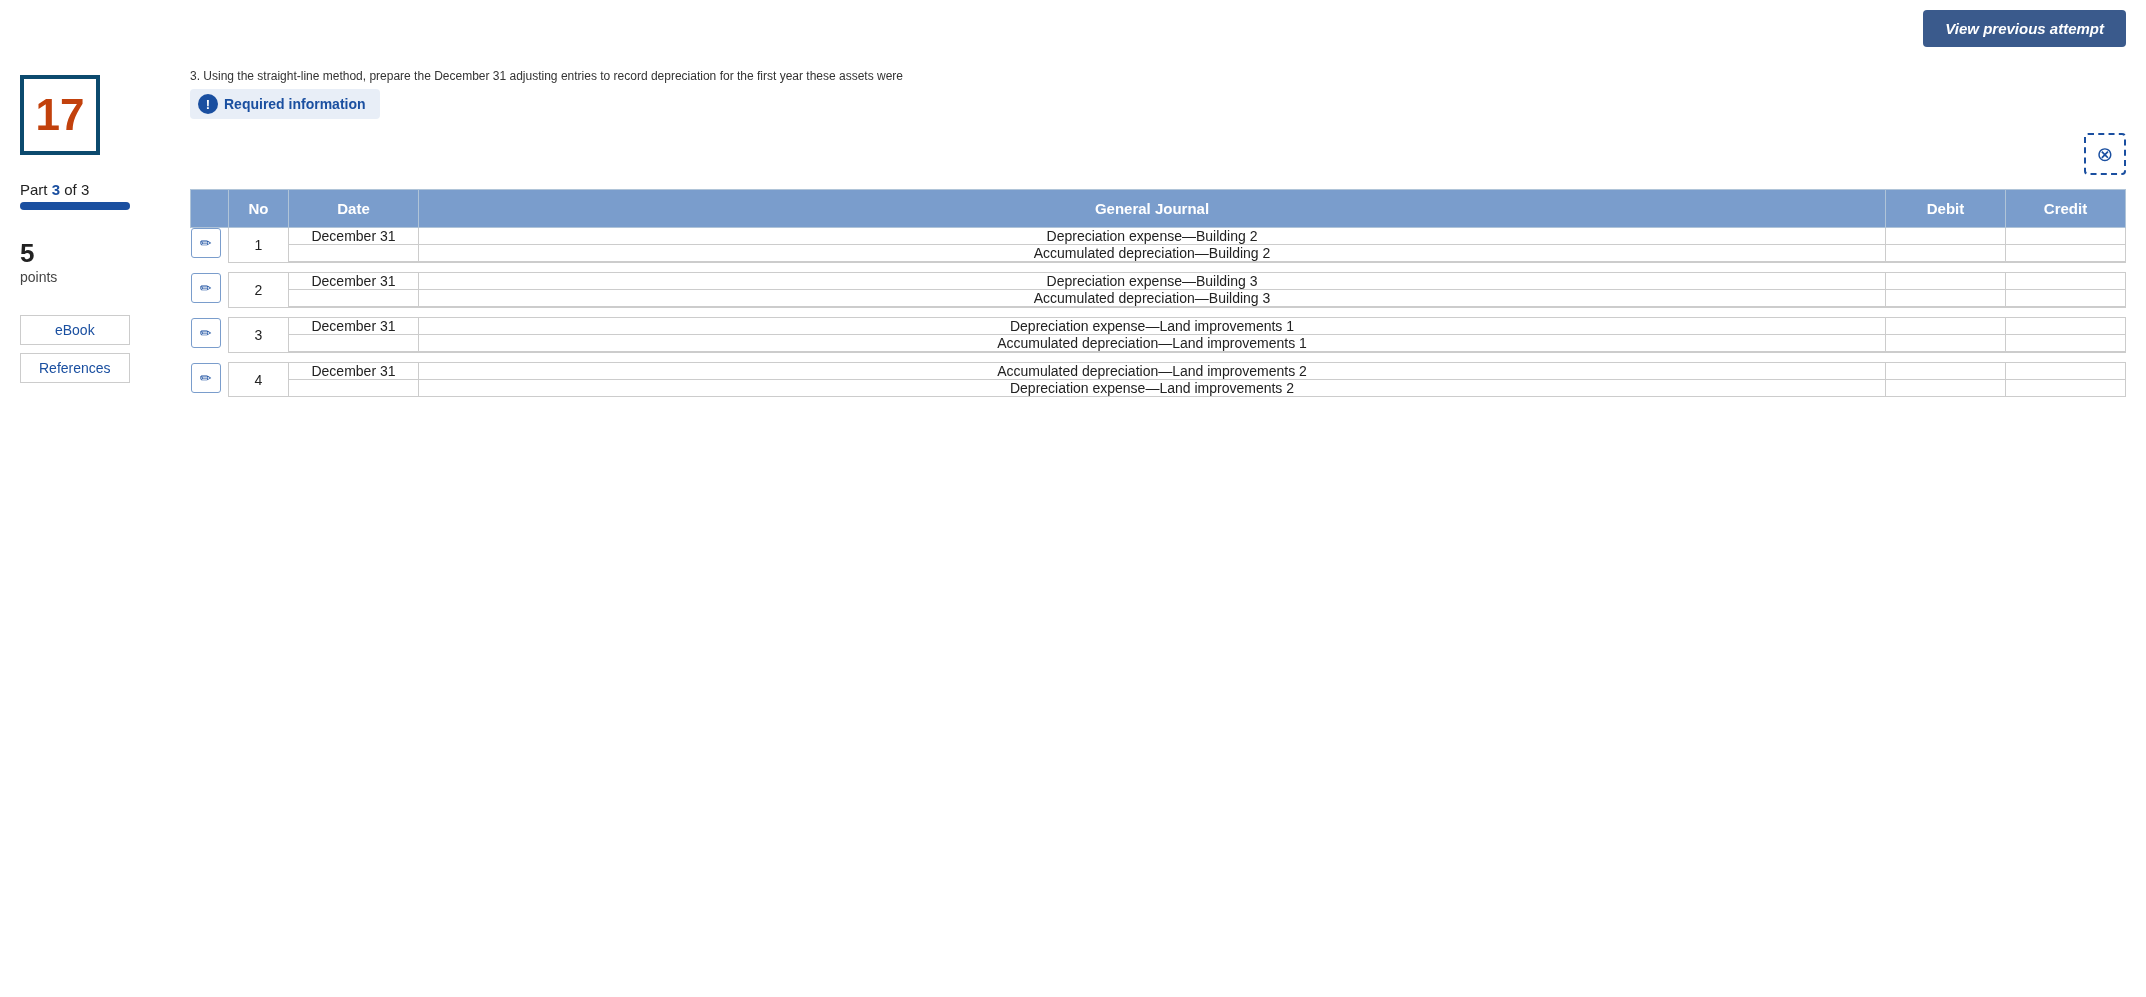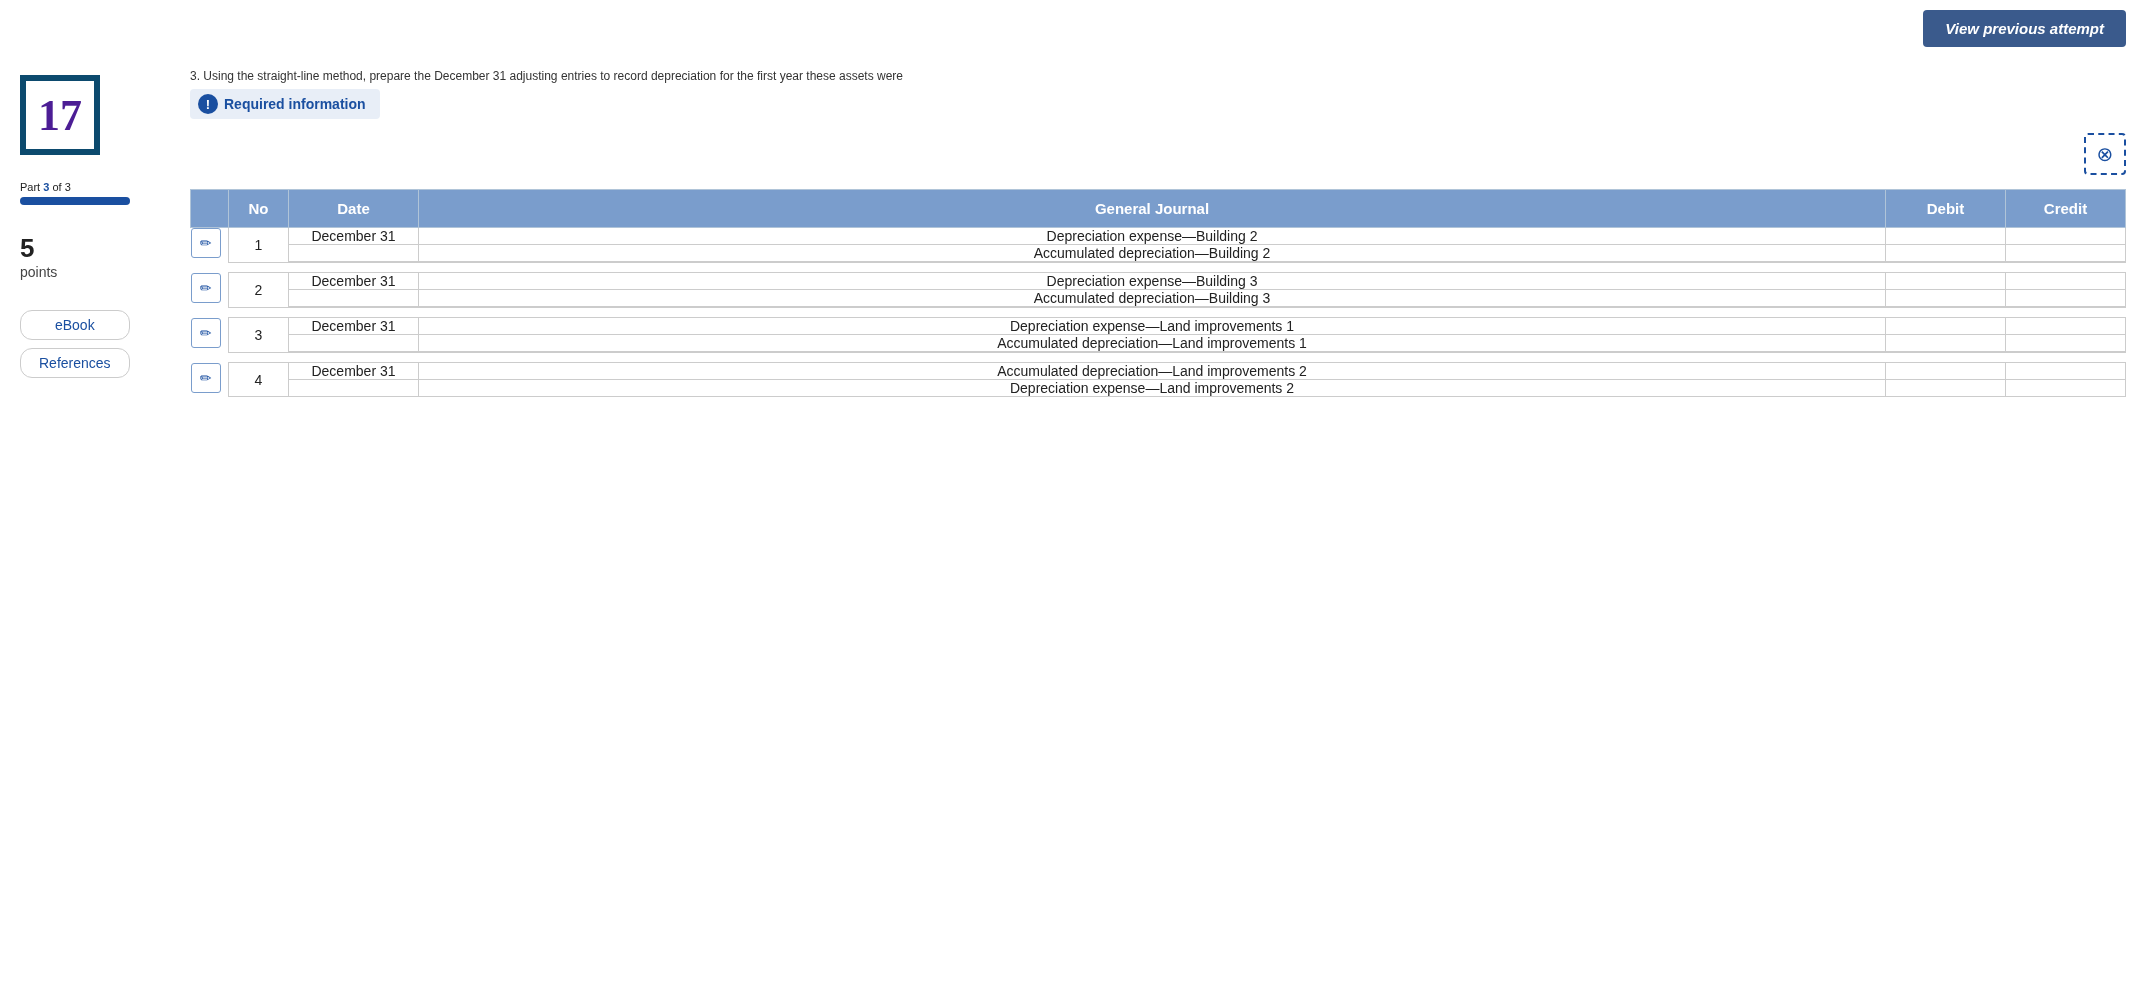--- a/index.html
+++ b/index.html
@@ -34,34 +34,33 @@
     .sidebar {
       width: 180px;
       min-width: 160px;
       padding: 18px 10px 18px 20px;
       display: flex;
       flex-direction: column;
       align-items: flex-start;
       gap: 18px;
     }
     .question-number-box {
-      border: 6px solid #0c4a6e;
+      border: 4px solid #0c4a6e;
       width: 80px;
       height: 80px;
       display: flex;
       align-items: center;
       justify-content: center;
       font-size: 44px;
       font-weight: bold;
-      color: #4c1d95;
+      color: #c2410c;
       margin-bottom: 8px;
-      font-family: Liberation Serif, serif;
     }
     .part-label {
-      font-size: 11px;
+      font-size: 15px;
       color: #1a4fa0;
       font-weight: bold;
       margin-bottom: 2px;
     }
     .part-label span {
       color: #222;
       font-weight: normal;
     }
     .progress-bar-outer {
       width: 110px;
@@ -92,21 +91,21 @@
       display: flex;
       flex-direction: column;
       gap: 8px;
       margin-top: 12px;
     }
     .sidebar-link {
       color: #1a4fa0;
       background: none;
       border: 1px solid #ccc;
       padding: 6px 18px;
-      border-radius: 12px;
+      border-radius: 0;
       cursor: pointer;
       font-size: 14px;
       text-align: center;
     }
     .content-area {
       flex: 1;
       padding: 0 20px 20px 10px;
     }
     .question-text {
       font-size: 12px;

